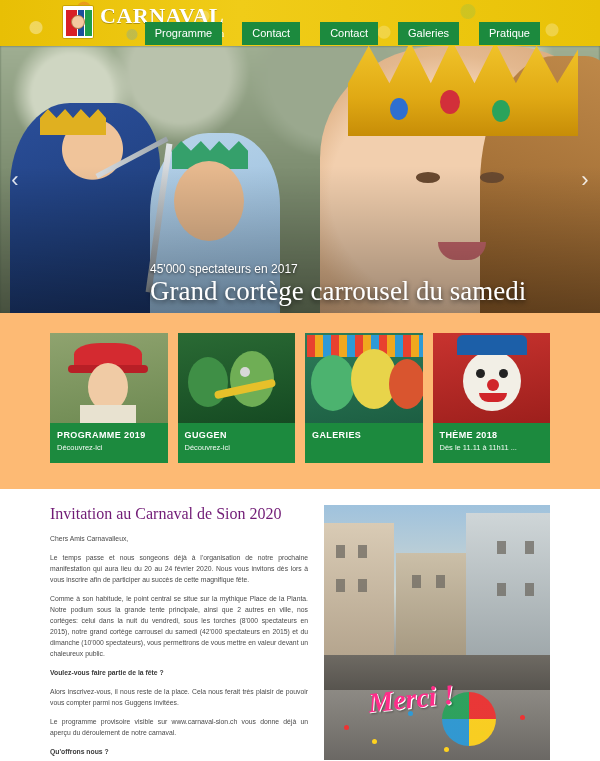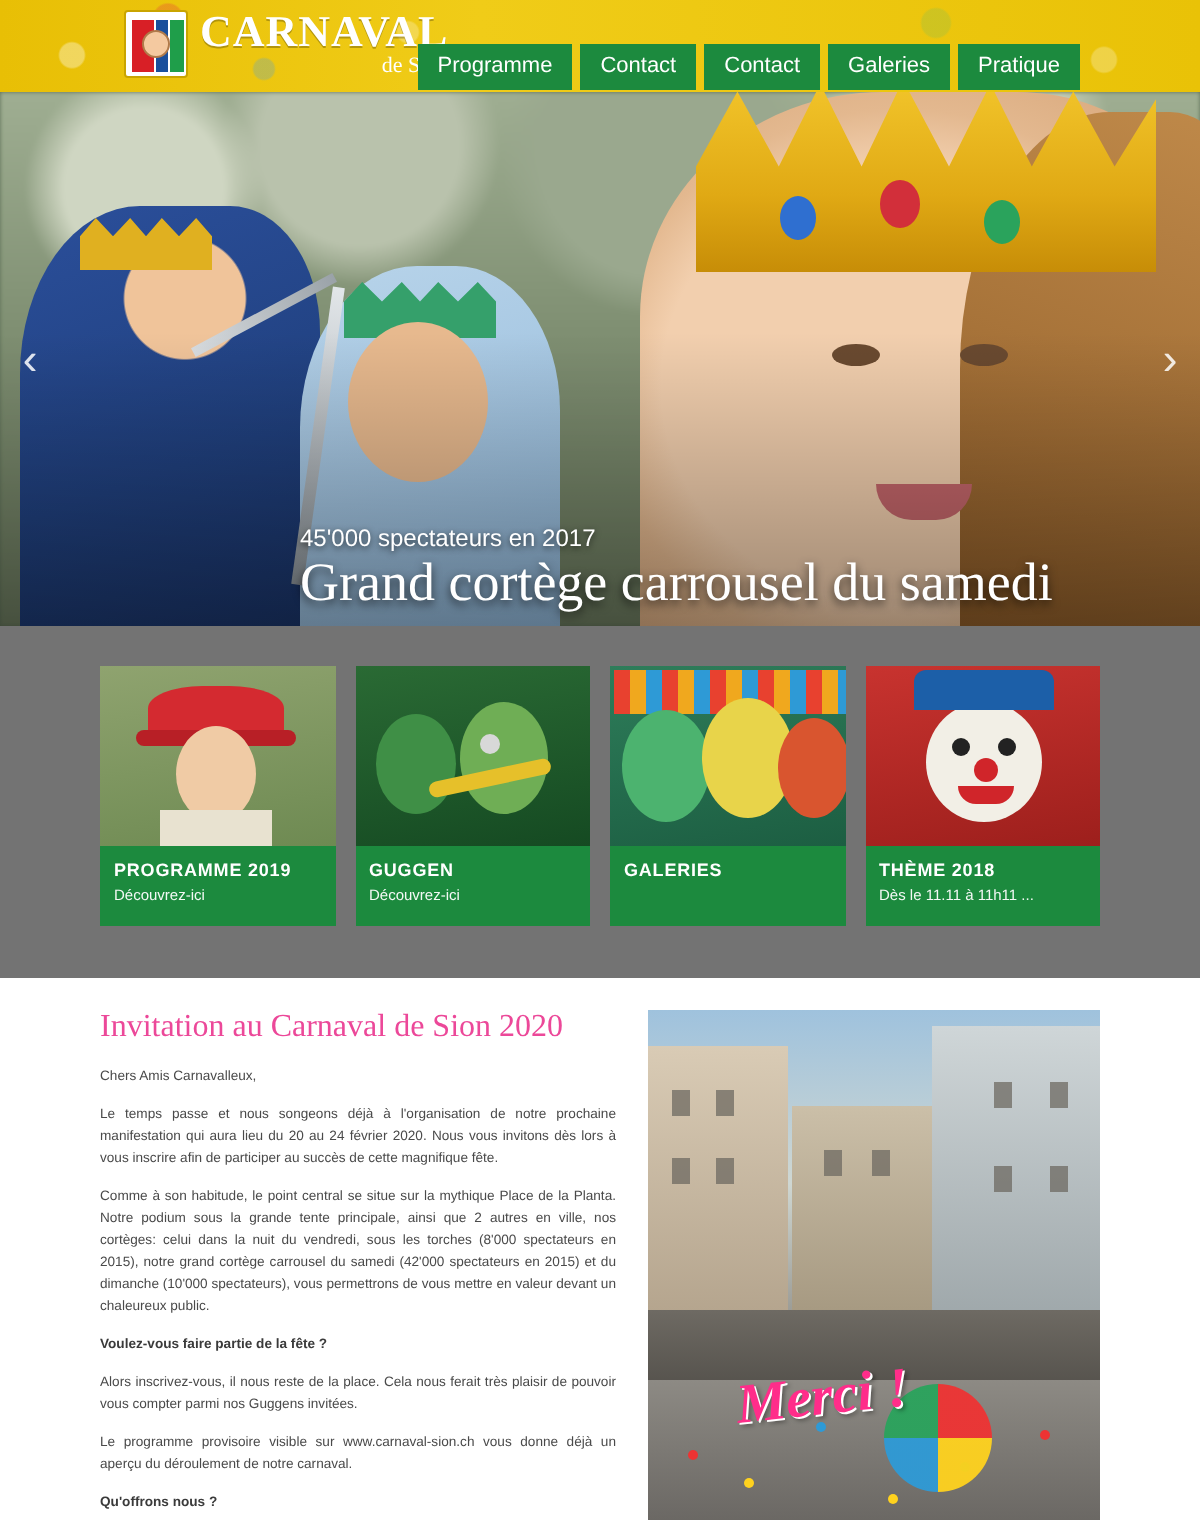--- a/index.html
+++ b/index.html
@@ -60,21 +60,21 @@
     font-family: "Liberation Serif", serif;
     font-size: 11px;
     color: #ffffff;
     text-align: right;
     margin-top: 1px;
   }
   .nav {
     position: absolute;
     right: 60px; top: 22px;
     display: flex;
-    gap: 4px;
+    gap: 20px;
     padding-left: 12px;
   }
   .nav a {
     display: block;
     padding: 5px 10px 6px;
     background: #1c8a3e;
     color: #ffffff;
     font-size: 11px;
     text-decoration: none;
     white-space: nowrap;
@@ -190,21 +190,21 @@
     color: rgba(255,255,255,.85);
     font-size: 22px;
     line-height: 30px;
     text-align: center;
     cursor: pointer;
   }
   .hero-arrow.left { left: 6px; right: auto; }
 
   
   .tiles-band {
-    background: #737373;
+    background: #fdba74;
     padding: 20px 0 26px;
   }
   .tiles {
     width: 500px;
     margin: 0 auto;
     display: grid;
     grid-template-columns: repeat(4, 1fr);
     gap: 10px;
   }
   .tile {
@@ -249,21 +249,21 @@
   
   .content {
     display: flex;
     gap: 16px;
     padding: 16px 50px 0 50px;
   }
   .col-left { width: 258px; }
   .col-right { width: 226px; }
   .art-title {
     font-family: "Liberation Serif", serif;
-    color: #ec4899;
+    color: #701a75;
     font-size: 16px;
     margin: 0 0 10px;
     font-weight: normal;
   }
   .art-p {
     font-size: 6.8px;
     line-height: 1.62;
     color: #4a4a4a;
     margin: 0 0 8px;
     text-align: justify;

